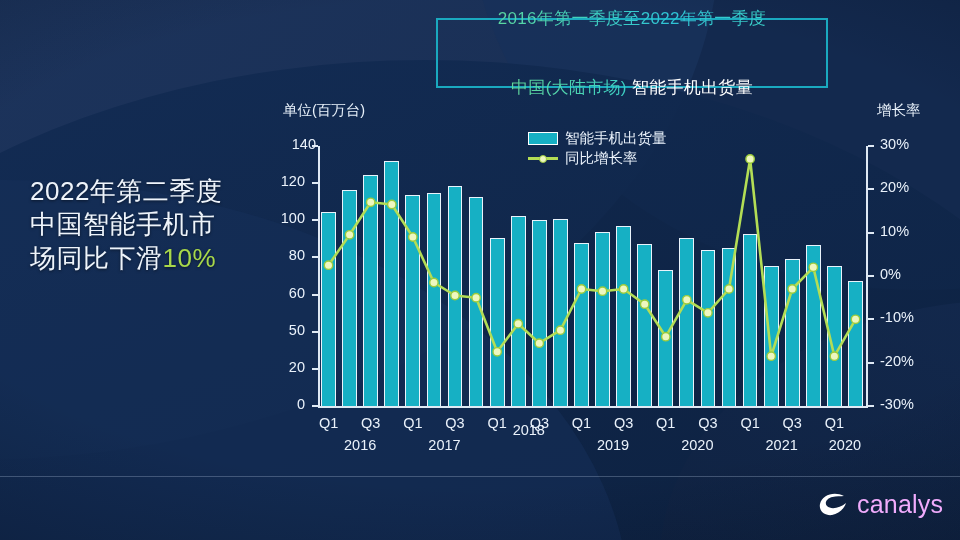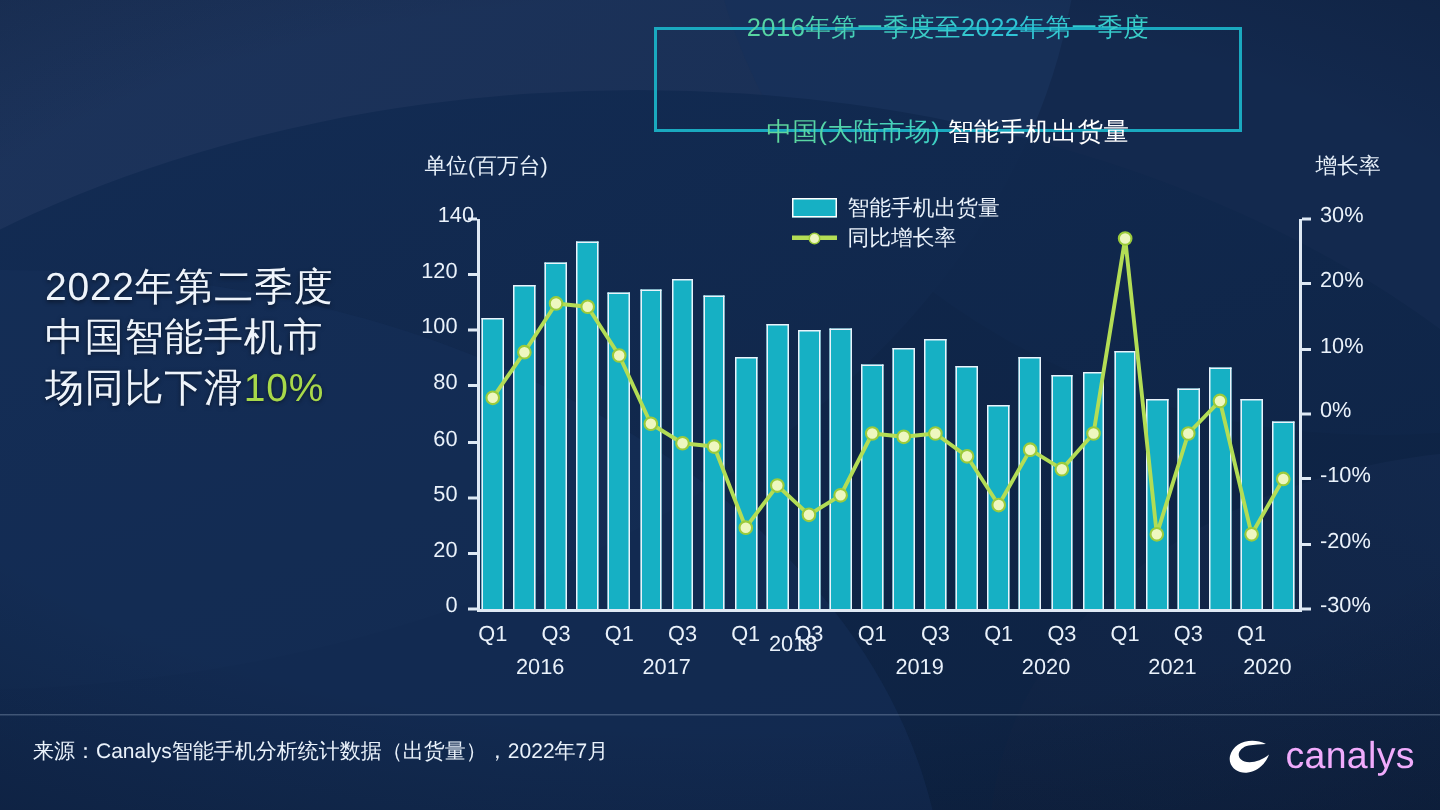--- a/index.html
+++ b/index.html
@@ -238,21 +238,20 @@
       <div class="ylab-year" style="left: 12.1538px; top: 291px; width: 60px;">2016</div>
       <div class="ylab-year" style="left: 96.4615px; top: 291px; width: 60px;">2017</div>
       <div class="ylab-year" style="left: 180.769px; top: 276px; width: 60px;">2018</div>
       <div class="ylab-year" style="left: 265.077px; top: 291px; width: 60px;">2019</div>
       <div class="ylab-year" style="left: 349.385px; top: 291px; width: 60px;">2020</div>
       <div class="ylab-year" style="left: 433.692px; top: 291px; width: 60px;">2021</div>
       <div class="ylab-year" style="left: 496.923px; top: 291px; width: 60px;">2020</div>
     </div>
 
   <div class="footer-rule"></div>
-  <div class="source">来源：Canalys智能手机分析统计数据（出货量），2022年7月</div>
   <div class="logo">
     <svg width="32" height="30" viewBox="0 0 32 30">
       <path d="M26 7 C16 2 4 6 2 15 C0.5 22 7 27 14 26 C20.5 25 26 20 28 14
                C22 19 13 21 9 17 C6 14 9 9 14.5 8 C18 7.4 22.5 7.2 26 7 Z" fill="#ffffff"></path>
     </svg>
     <span class="logo-text">canalys</span>
   </div>
 
 </div>
 

